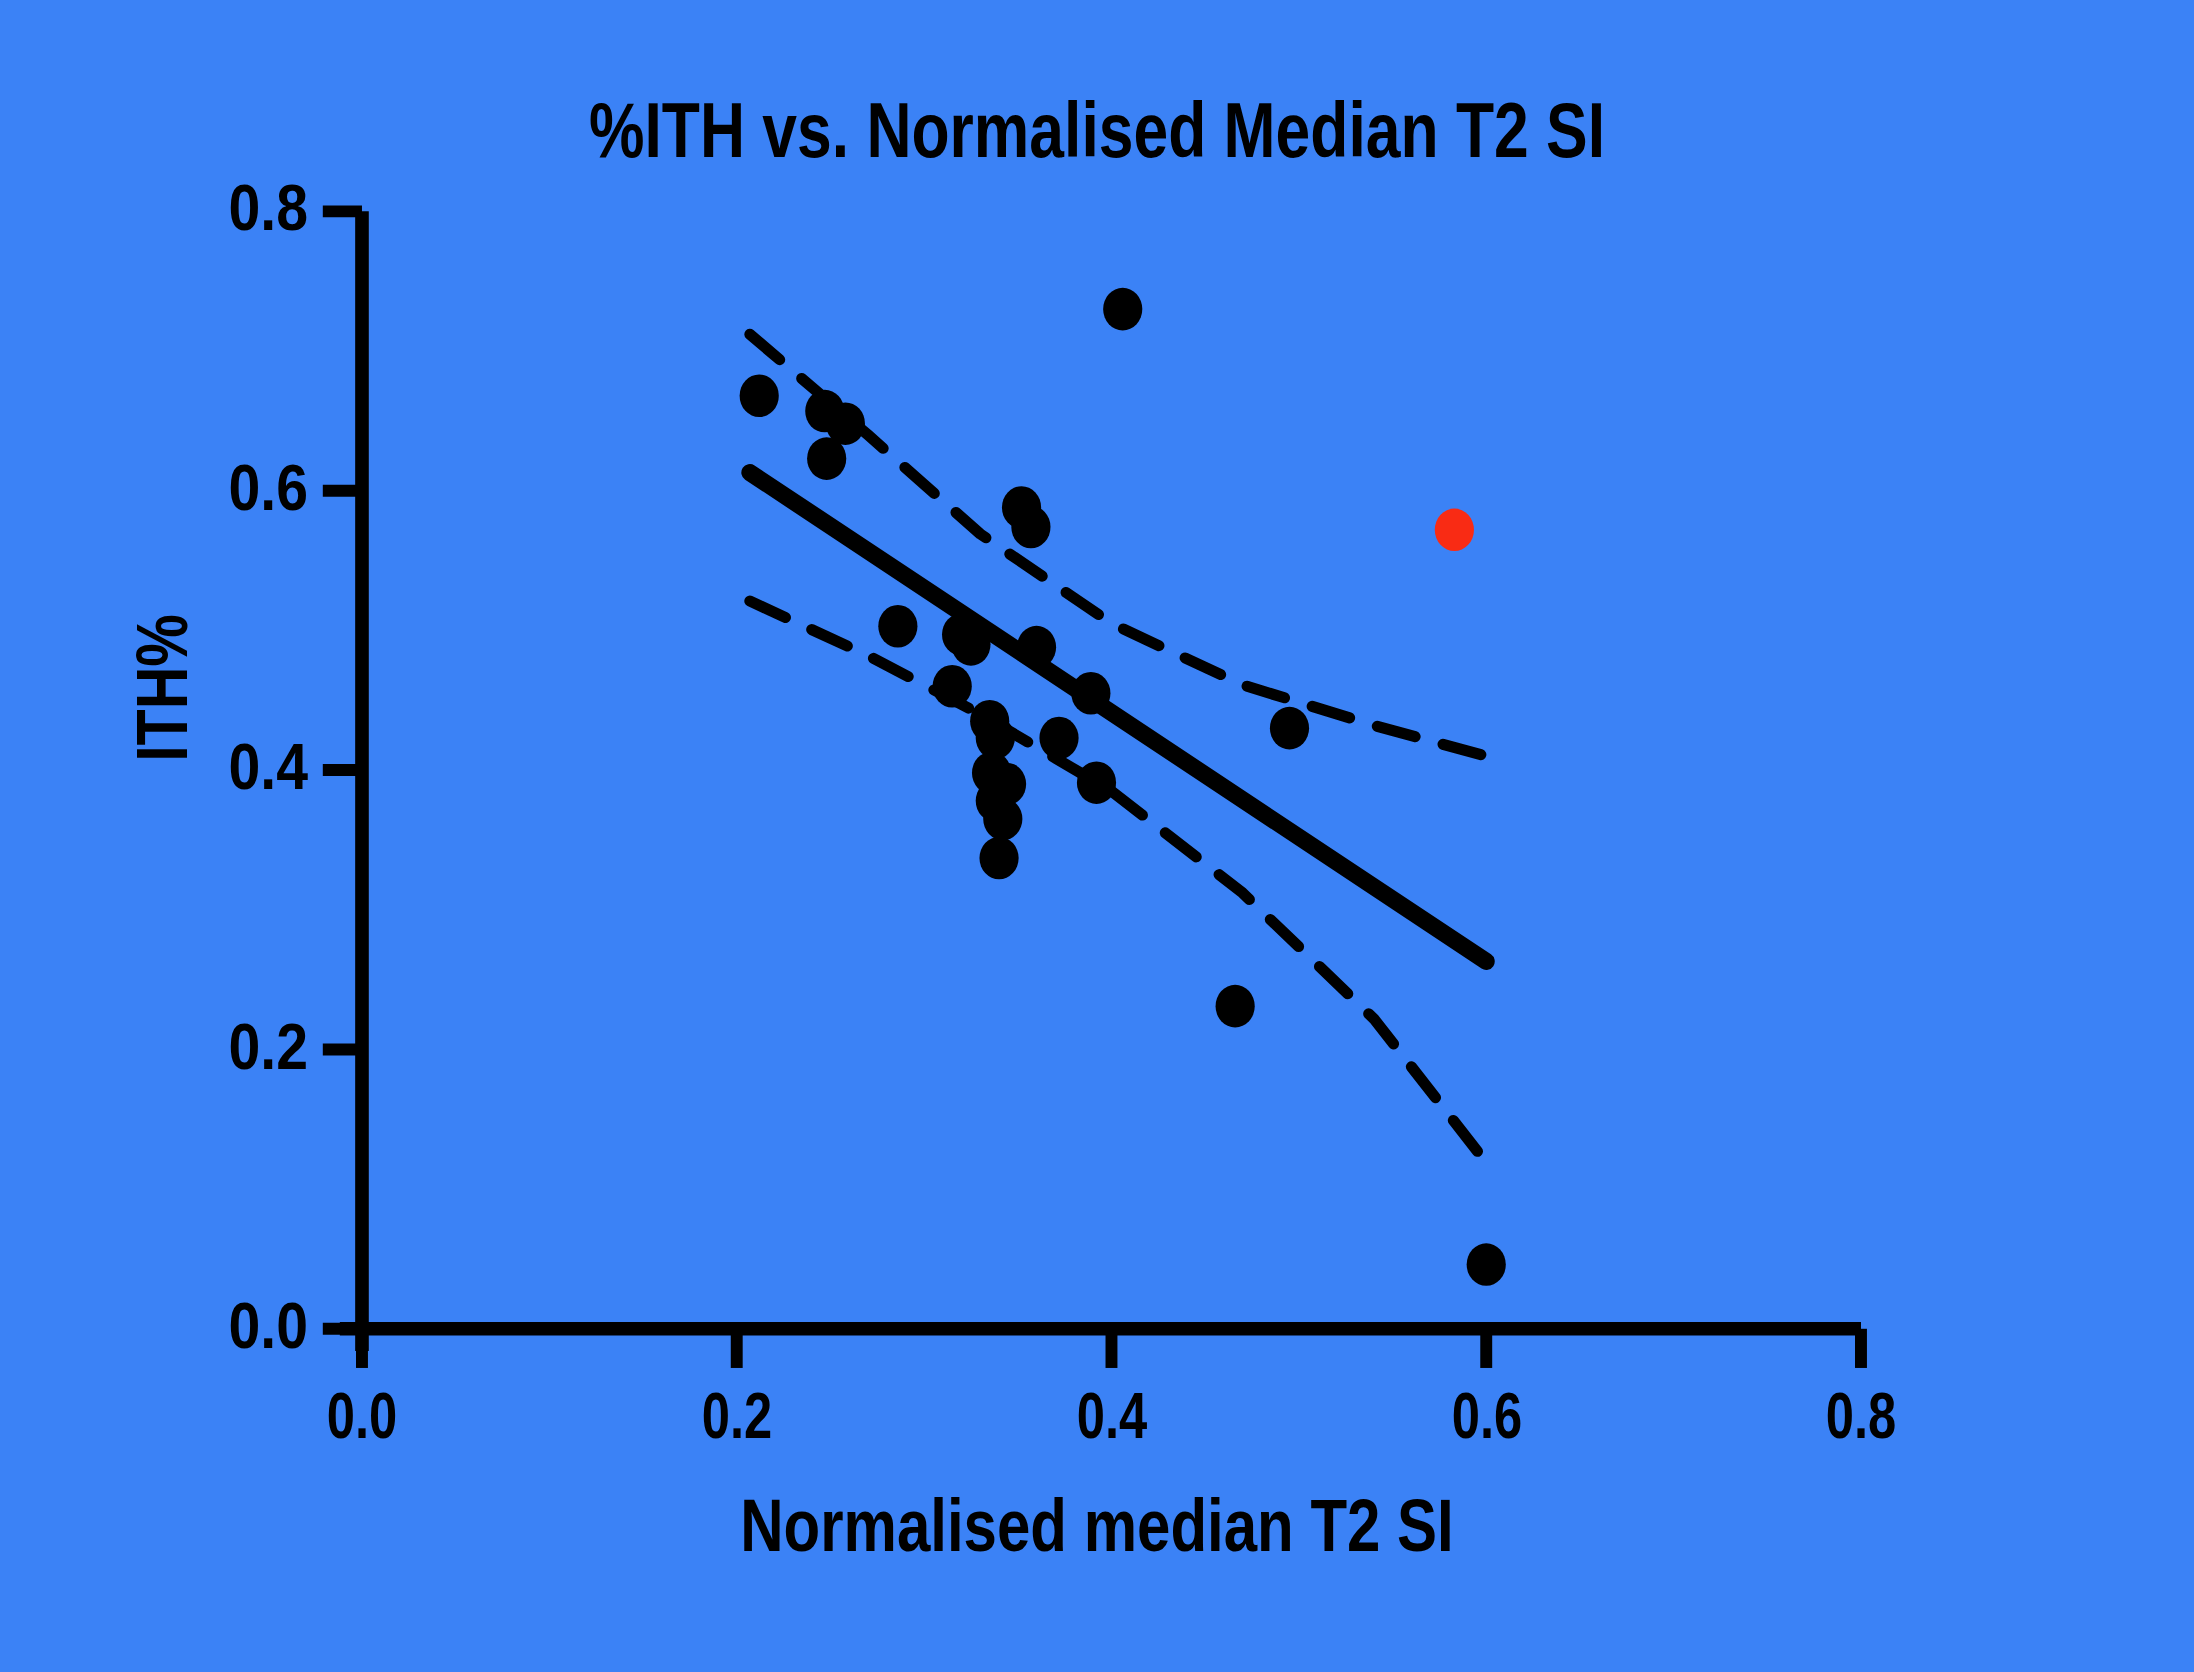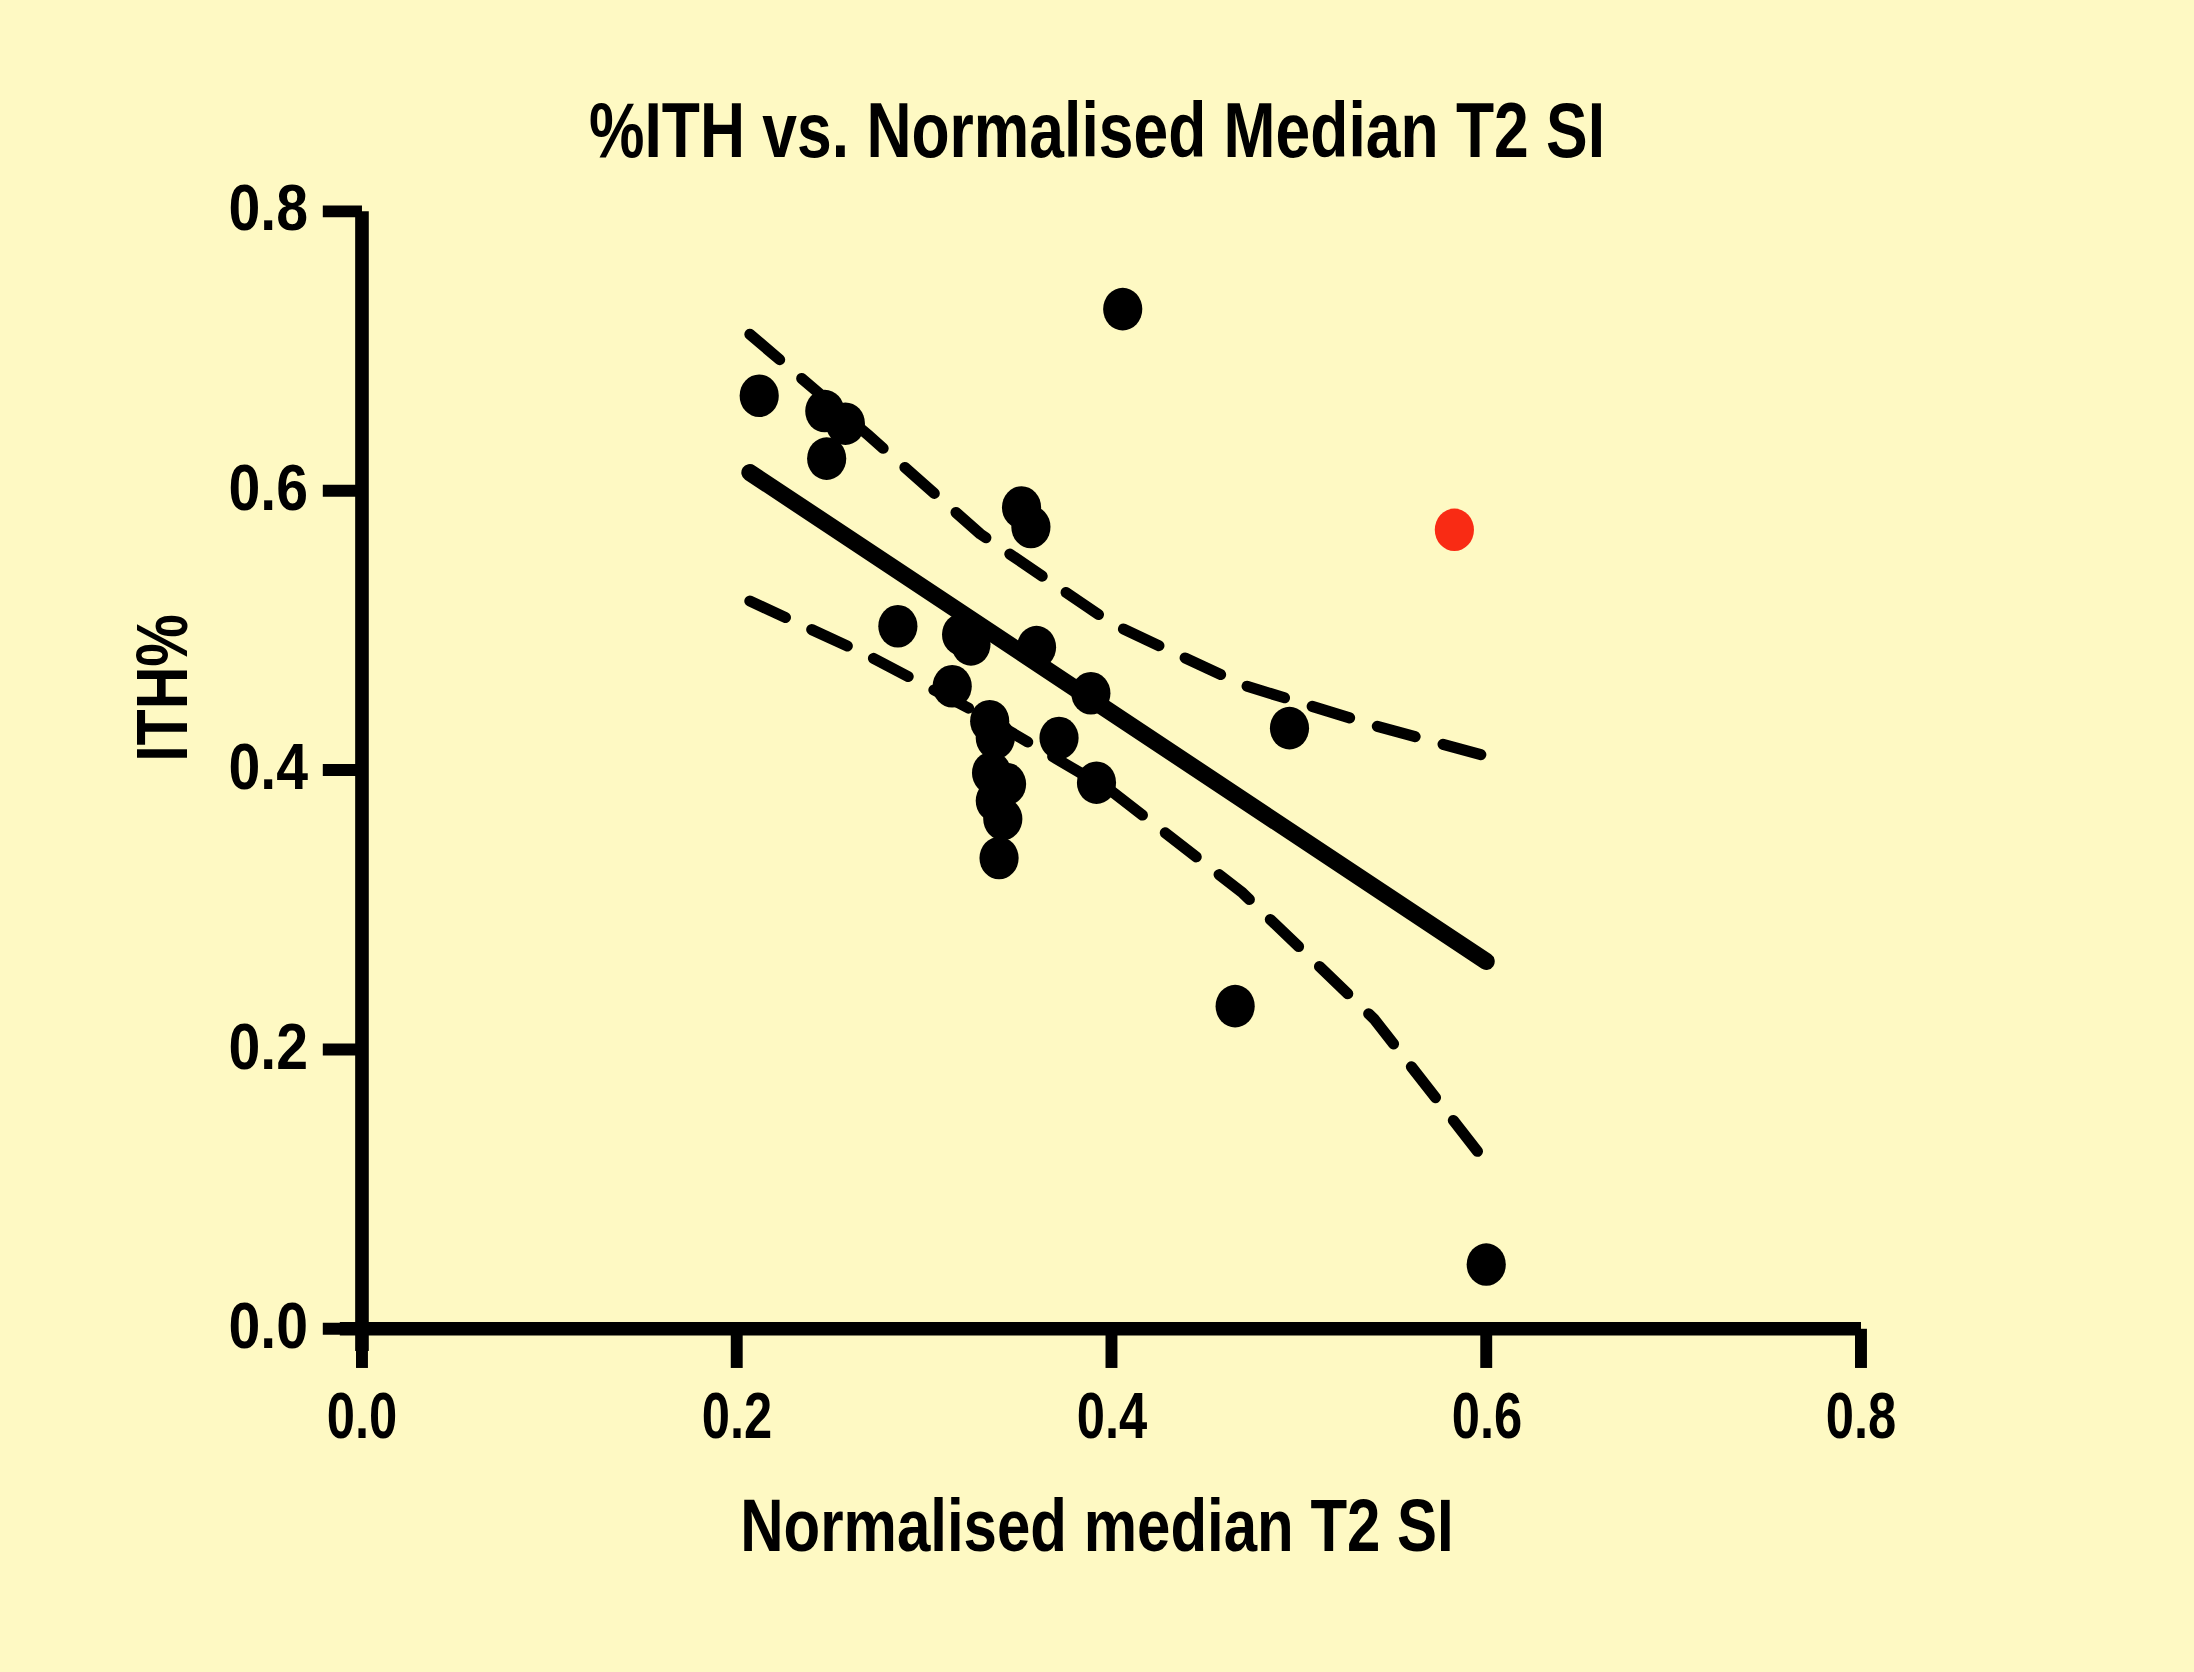--- a/index.html
+++ b/index.html
@@ -1,17 +1,17 @@
 <!DOCTYPE html>
 <html style="font-size:13.6px"><head>
 <meta charset="utf-8">
 <style>
   html,body{margin:0;padding:0;background:#ffffff;}
   body{width:2194px;height:1673px;overflow:hidden;font-family:"Liberation Sans",sans-serif;}
-  #root{position:relative;width:2194px;height:1673px;background:#fef9c3;}
+  #root{position:relative;width:2194px;height:1673px;background:#3b82f6;}
 
   #chart-title{
     position:absolute; left:0; top:85px; width:2194px;
     text-align:center;
     font-family:"Liberation Sans",sans-serif;
     font-weight:bold; font-size:78px; color:#000;
     transform:scaleX(0.80); transform-origin:center top;
     letter-spacing:0px; white-space:nowrap;
   }
 

